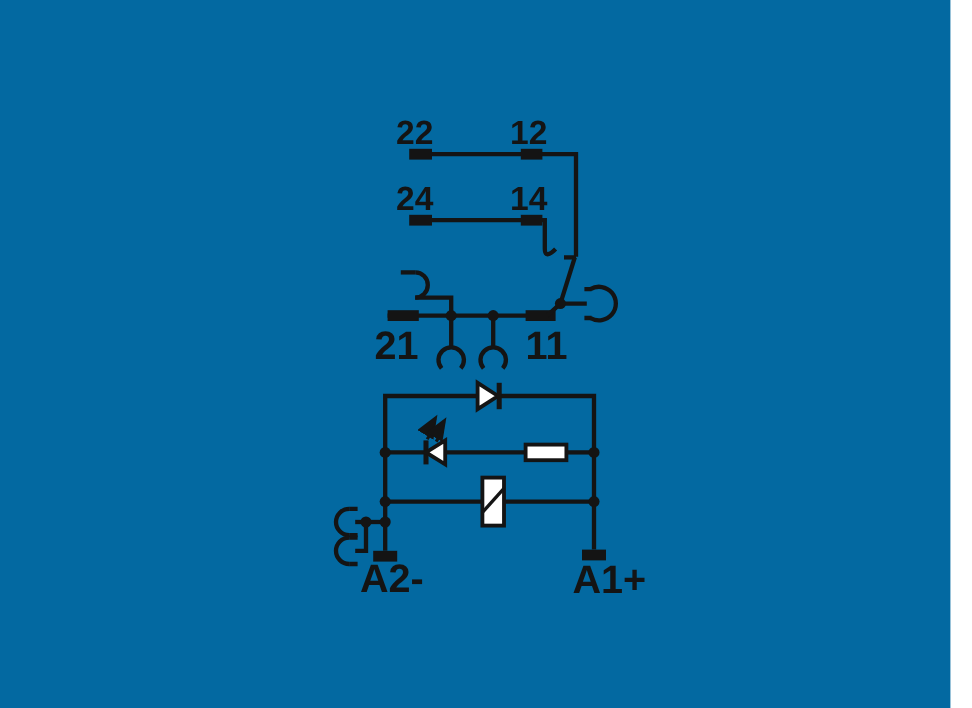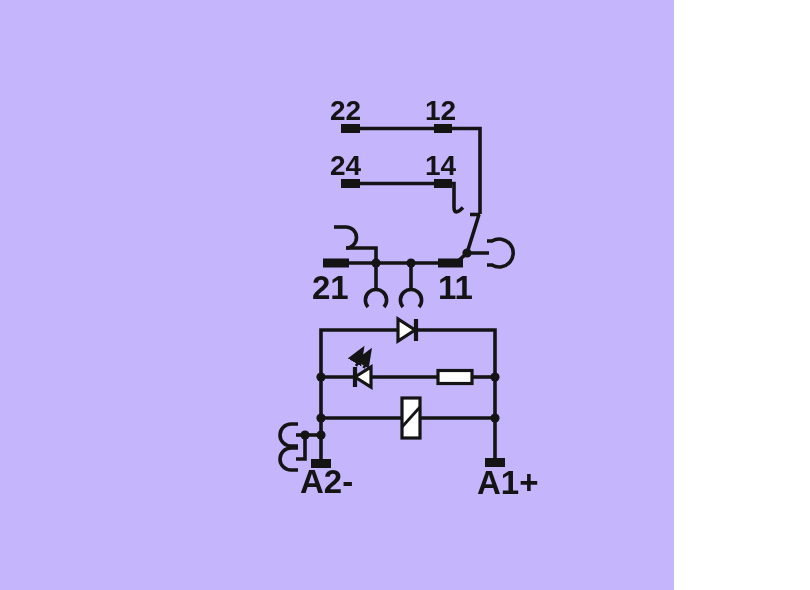--- a/index.html
+++ b/index.html
@@ -2,23 +2,23 @@
 <html><head>
 <meta charset="utf-8">
 <style>
   html, body {
     margin: 0;
     padding: 0;
     background: #ffffff;
   }
   .stage {
     position: relative;
-    width: 674px;
+    width: 792px;
     height: 590px;
-    background: #c4b5fd;
+    background: #0369a1;
     overflow: hidden;
     font-family: "Liberation Sans", sans-serif;
   }
   svg { display: block; }
   .wire {
     fill: none;
     stroke: #141414;
     stroke-width: 3.6;
     stroke-linejoin: miter;
     stroke-linecap: butt;

